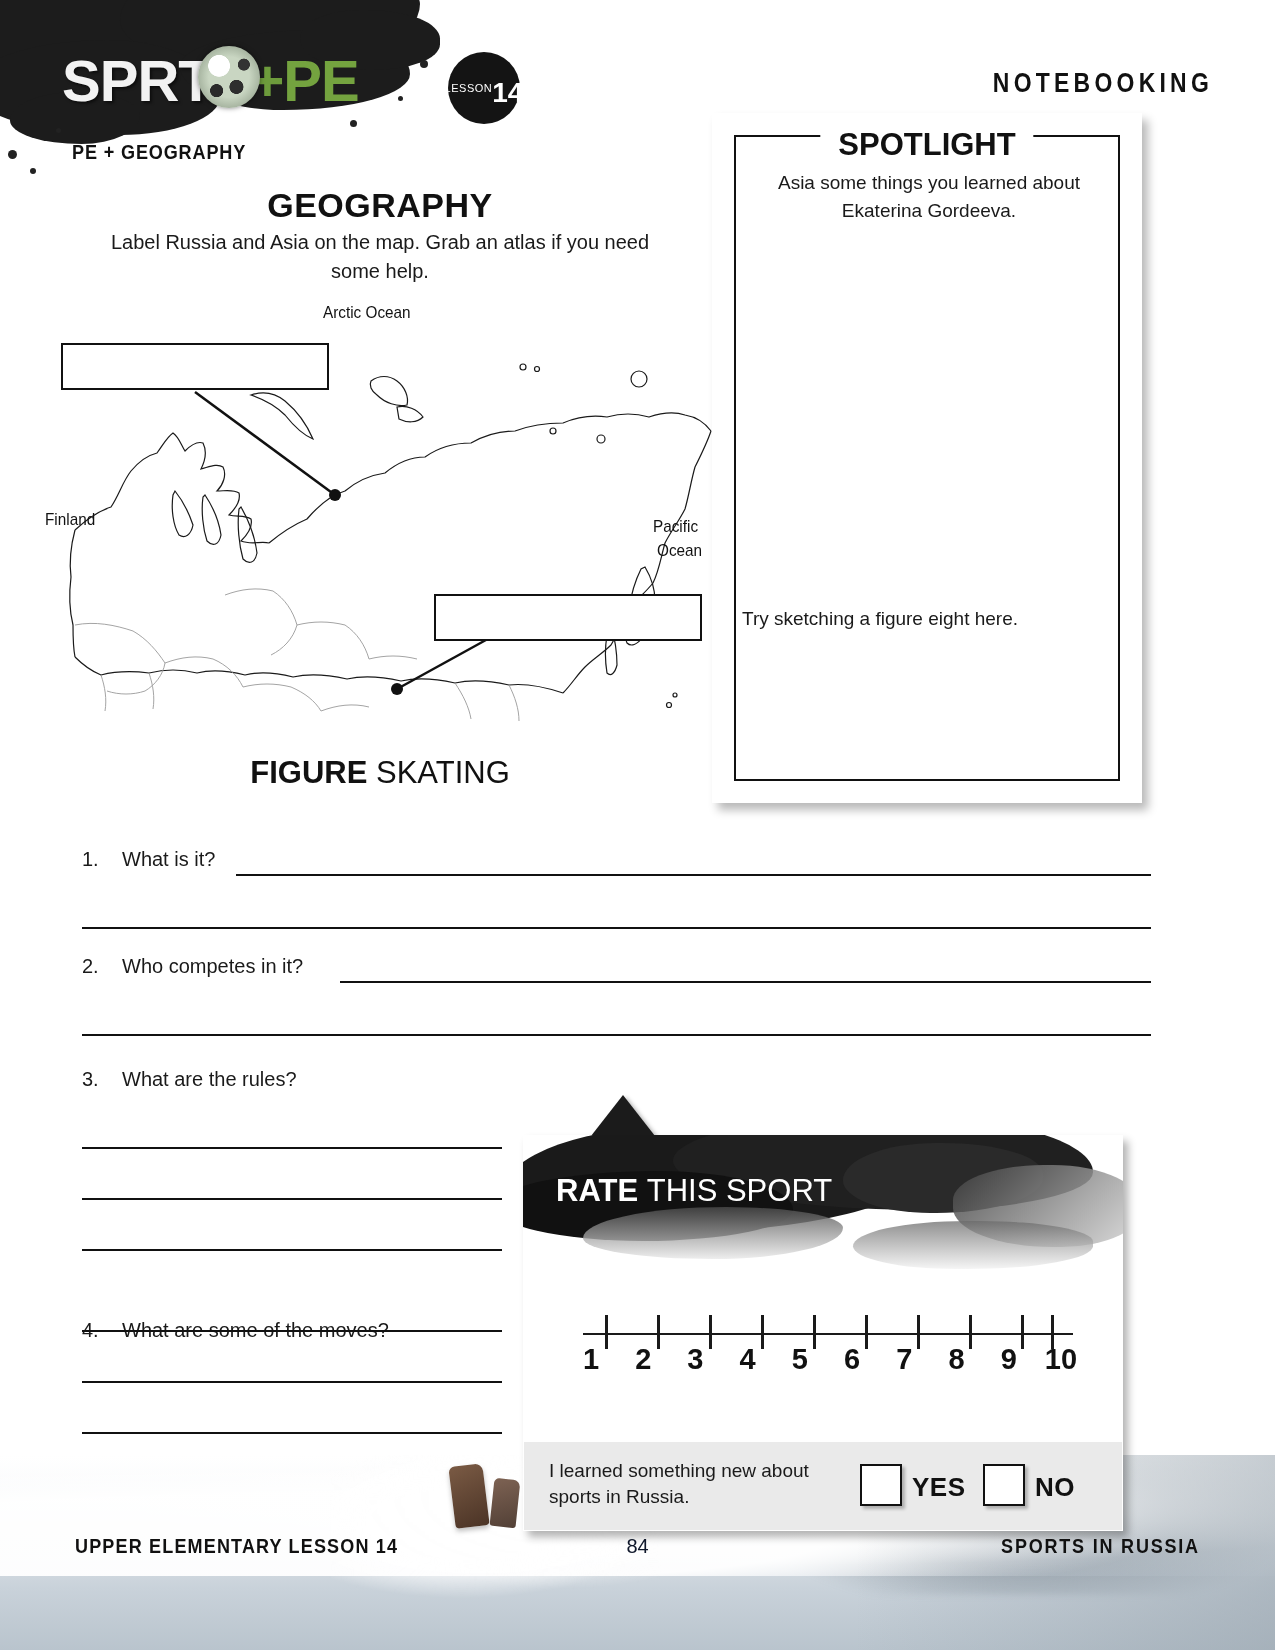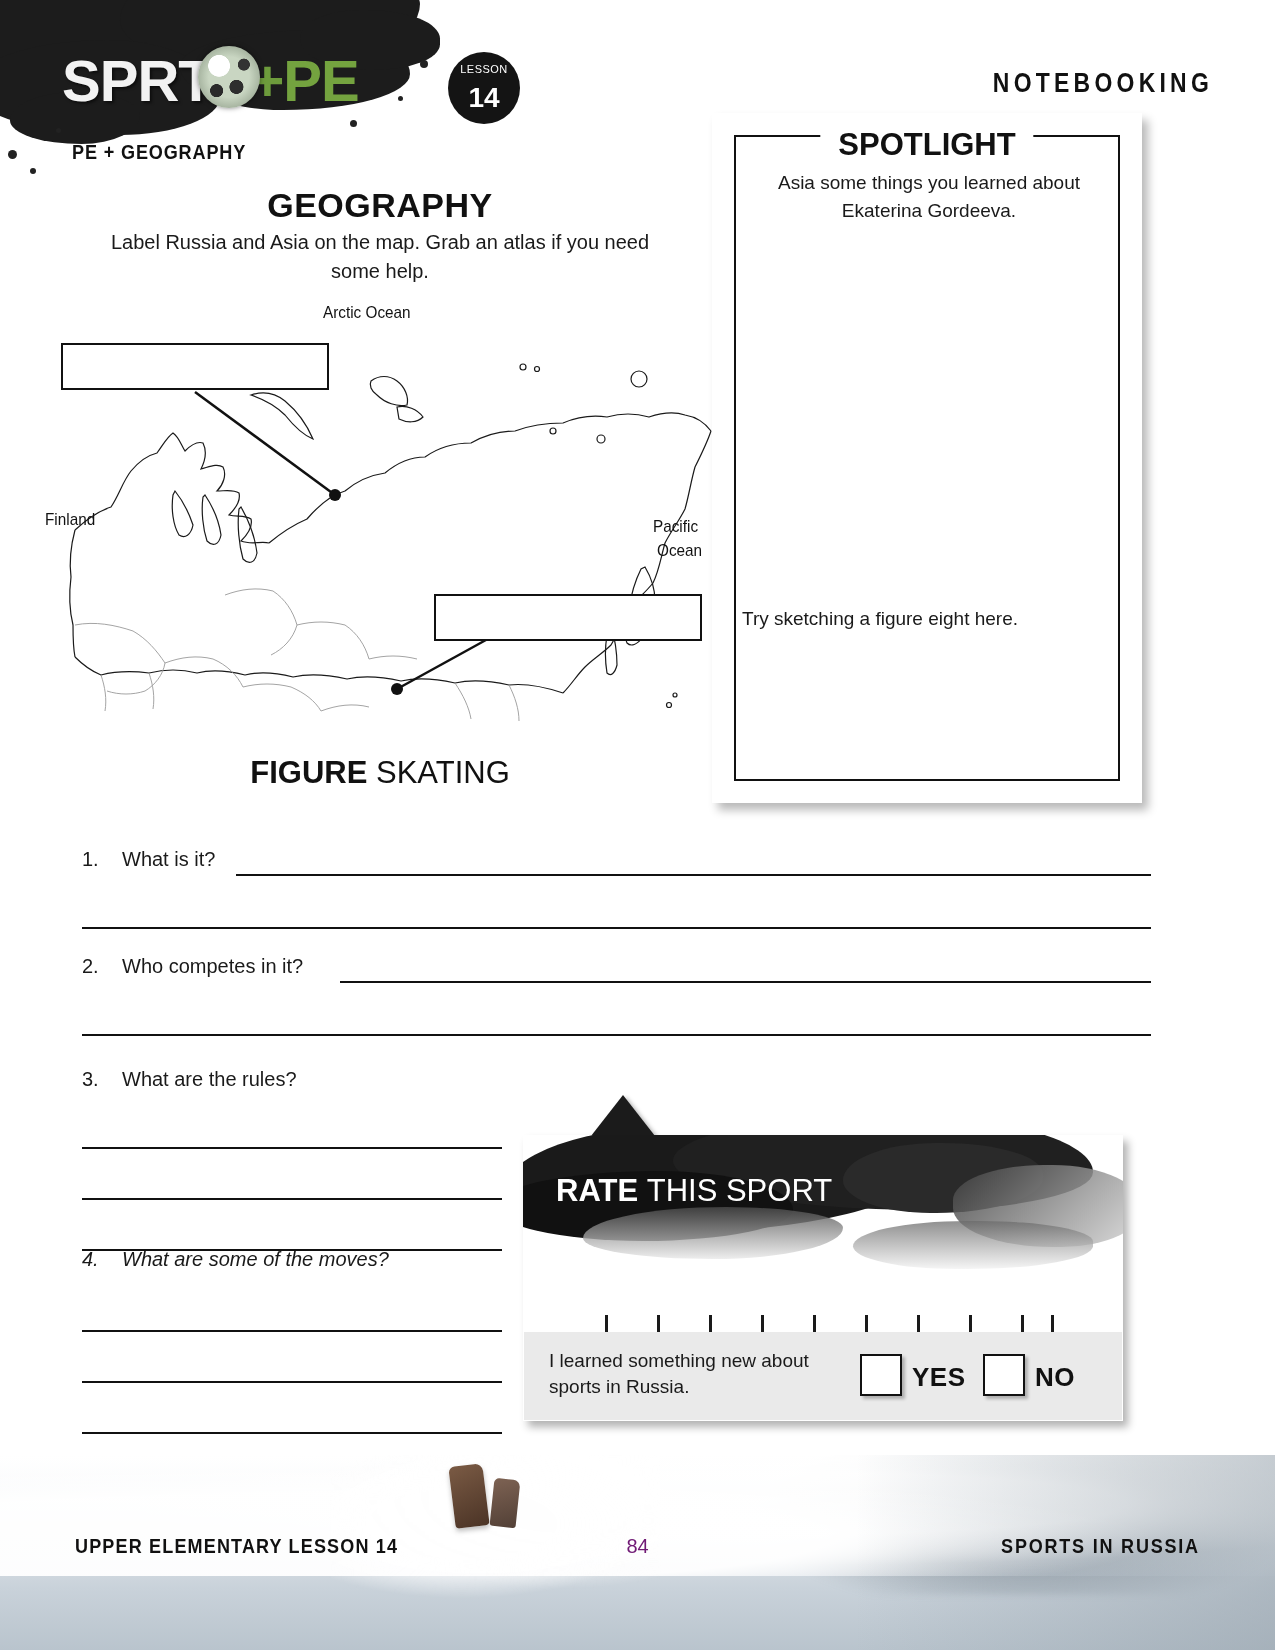--- a/index.html
+++ b/index.html
@@ -55,21 +55,21 @@
       radial-gradient(circle at 62% 66%, #2e2e2e 0 12%, rgba(0,0,0,0) 13%),
       radial-gradient(circle at 30% 72%, #2a2a2a 0 10%, rgba(0,0,0,0) 11%),
       radial-gradient(circle at 74% 30%, #333 0 9%, rgba(0,0,0,0) 10%),
       radial-gradient(circle at 50% 50%, #c9d6c2 0 46%, #7e8c78 100%);
     box-shadow:0 0 5px rgba(0,0,0,.5);
   }
   .lesson-badge{
     position:absolute; left:448px; top:52px;
     width:72px; height:72px; border-radius:50%;
     background:#141414; color:#fff;
-    display:flex; flex-direction:column;
+    display:flex; 
     align-items:center; justify-content:center;
     line-height:1;
   }
   .lesson-badge .lb-lesson{ font-size:11px; letter-spacing:.5px; }
   .lesson-badge .lb-num{ font-size:28px; font-weight:bold; margin-top:9px; }
 
   .subject{
     position:absolute; left:72px; top:140px;
     font-size:21px; font-weight:bold; letter-spacing:1px;
     color:#111; font-stretch:condensed;
@@ -148,21 +148,21 @@
   
   .q{
     position:absolute; font-size:20px; color:#1a1a1a; font-weight:300;
     white-space:nowrap;
   }
   .qnum{ display:inline-block; width:40px; }
   .rule{ position:absolute; border-bottom:2px solid #111; }
 
   
   .rate{
-    position:absolute; left:523px; top:1135px; width:600px; height:286px;
+    position:absolute; left:523px; top:1135px; width:600px; height:396px;
     background:#fff; box-shadow:5px 6px 8px rgba(0,0,0,.3);
     overflow:visible;
   }
   .rate-tab{
     position:absolute; left:68px; top:-40px;
     width:0; height:0;
     border-left:32px solid transparent;
     border-right:32px solid transparent;
     border-bottom:41px solid #1b1b1b;
     filter:drop-shadow(3px 2px 2px rgba(0,0,0,.3));
@@ -278,21 +278,21 @@
   }
 
   
   .footer-l{
     position:absolute; left:75px; bottom:92px;
     font-size:20px; font-weight:bold; letter-spacing:1.3px; color:#111;
     transform:scaleX(.9); transform-origin:left center;
   }
   .footer-c{
     position:absolute; left:0; right:0; bottom:92px; text-align:center;
-    font-size:20px; color:#701a75; font-weight:300;
+    font-size:20px; color:#0f172a; font-weight:300;
   }
   .footer-r{
     position:absolute; right:75px; bottom:92px;
     font-size:20px; font-weight:bold; letter-spacing:2px; color:#111;
     transform:scaleX(.9); transform-origin:right center;
   }
 </style>
 </head>
 <body>
 
@@ -456,21 +456,21 @@
   <div class="rule" style="left:340px; top:981px; width:811px;"></div>
   <div class="rule" style="left:82px;  top:1034px; width:1069px;"></div>
 
   <div class="q" style="left:82px; top:1068px;">
     <span class="qnum">3.</span><span>What are the rules?</span>
   </div>
   <div class="rule" style="left:82px; top:1147px; width:420px;"></div>
   <div class="rule" style="left:82px; top:1198px; width:420px;"></div>
   <div class="rule" style="left:82px; top:1249px; width:420px;"></div>
 
-  <div class="q" style="left:82px; top:1248px;font-style:italic;">
+  <div class="q" style="left:82px; top:1319px;">
     <span class="qnum">4.</span><span>What are some of the moves?</span>
   </div>
   <div class="rule" style="left:82px; top:1330px; width:420px;"></div>
   <div class="rule" style="left:82px; top:1381px; width:420px;"></div>
   <div class="rule" style="left:82px; top:1432px; width:420px;"></div>
 
   <div class="icestrip">
     <div class="ice-bg"></div>
     <div class="ice-dark"></div>
     <div class="ice-blur"></div>

